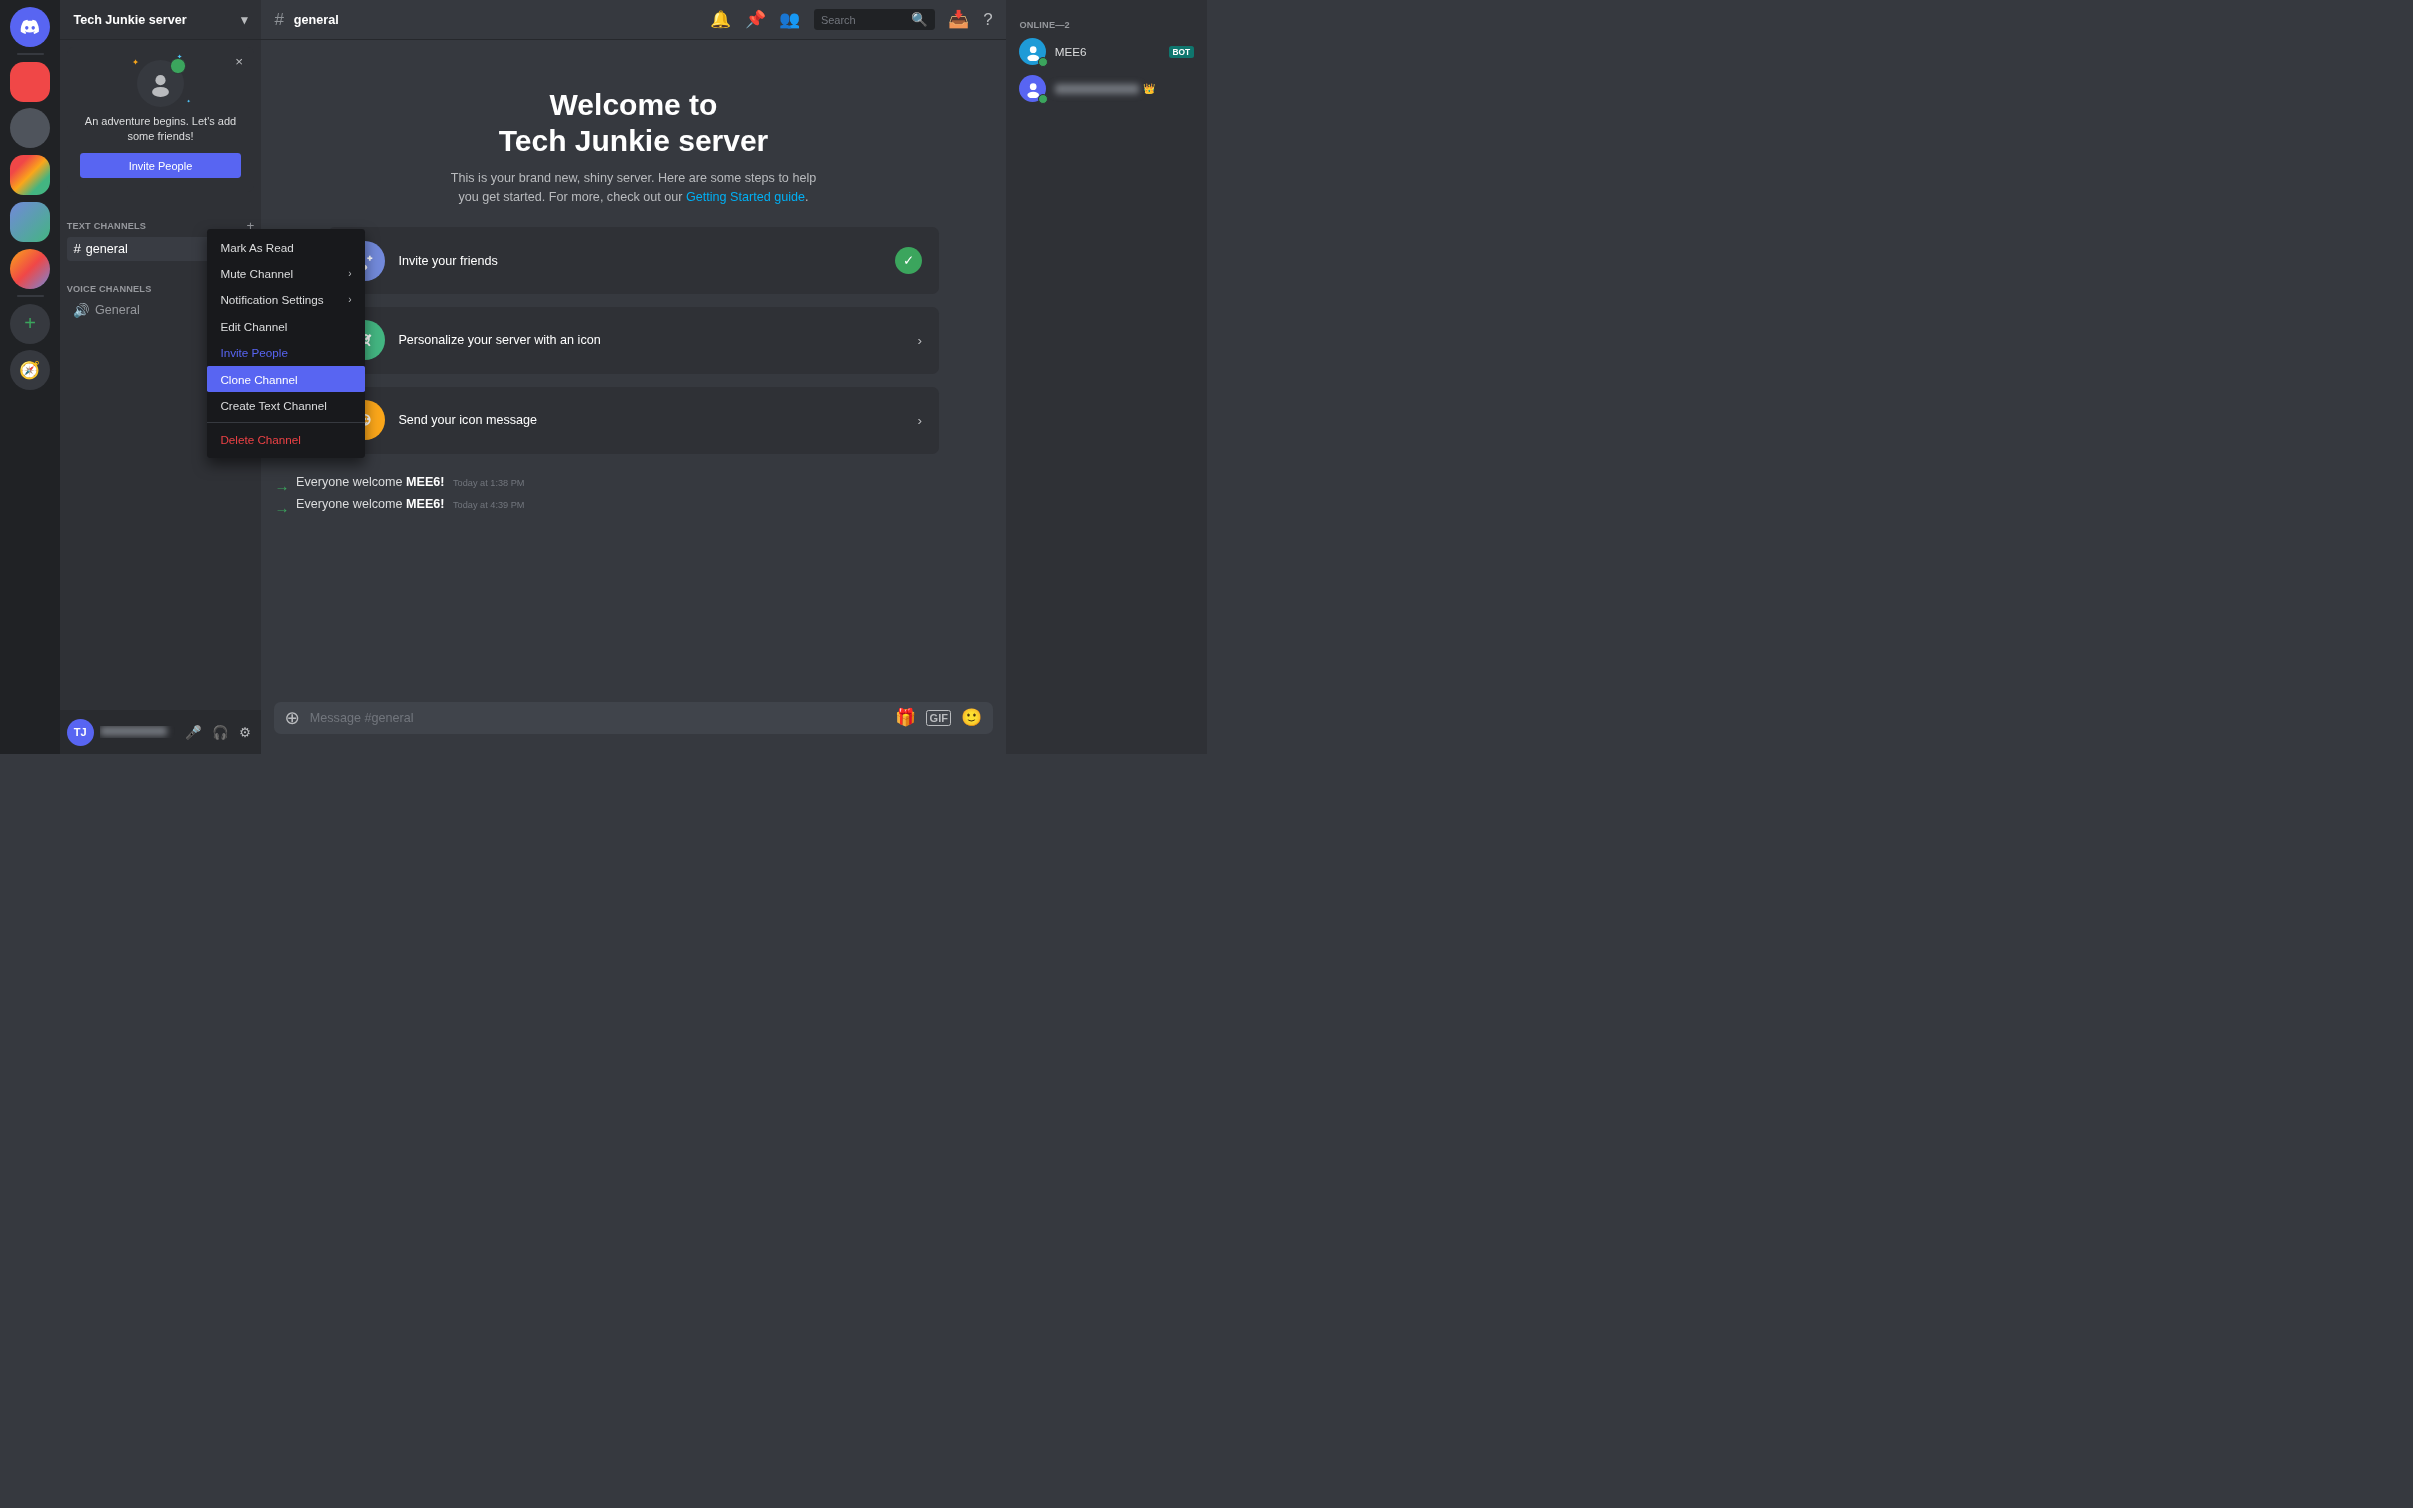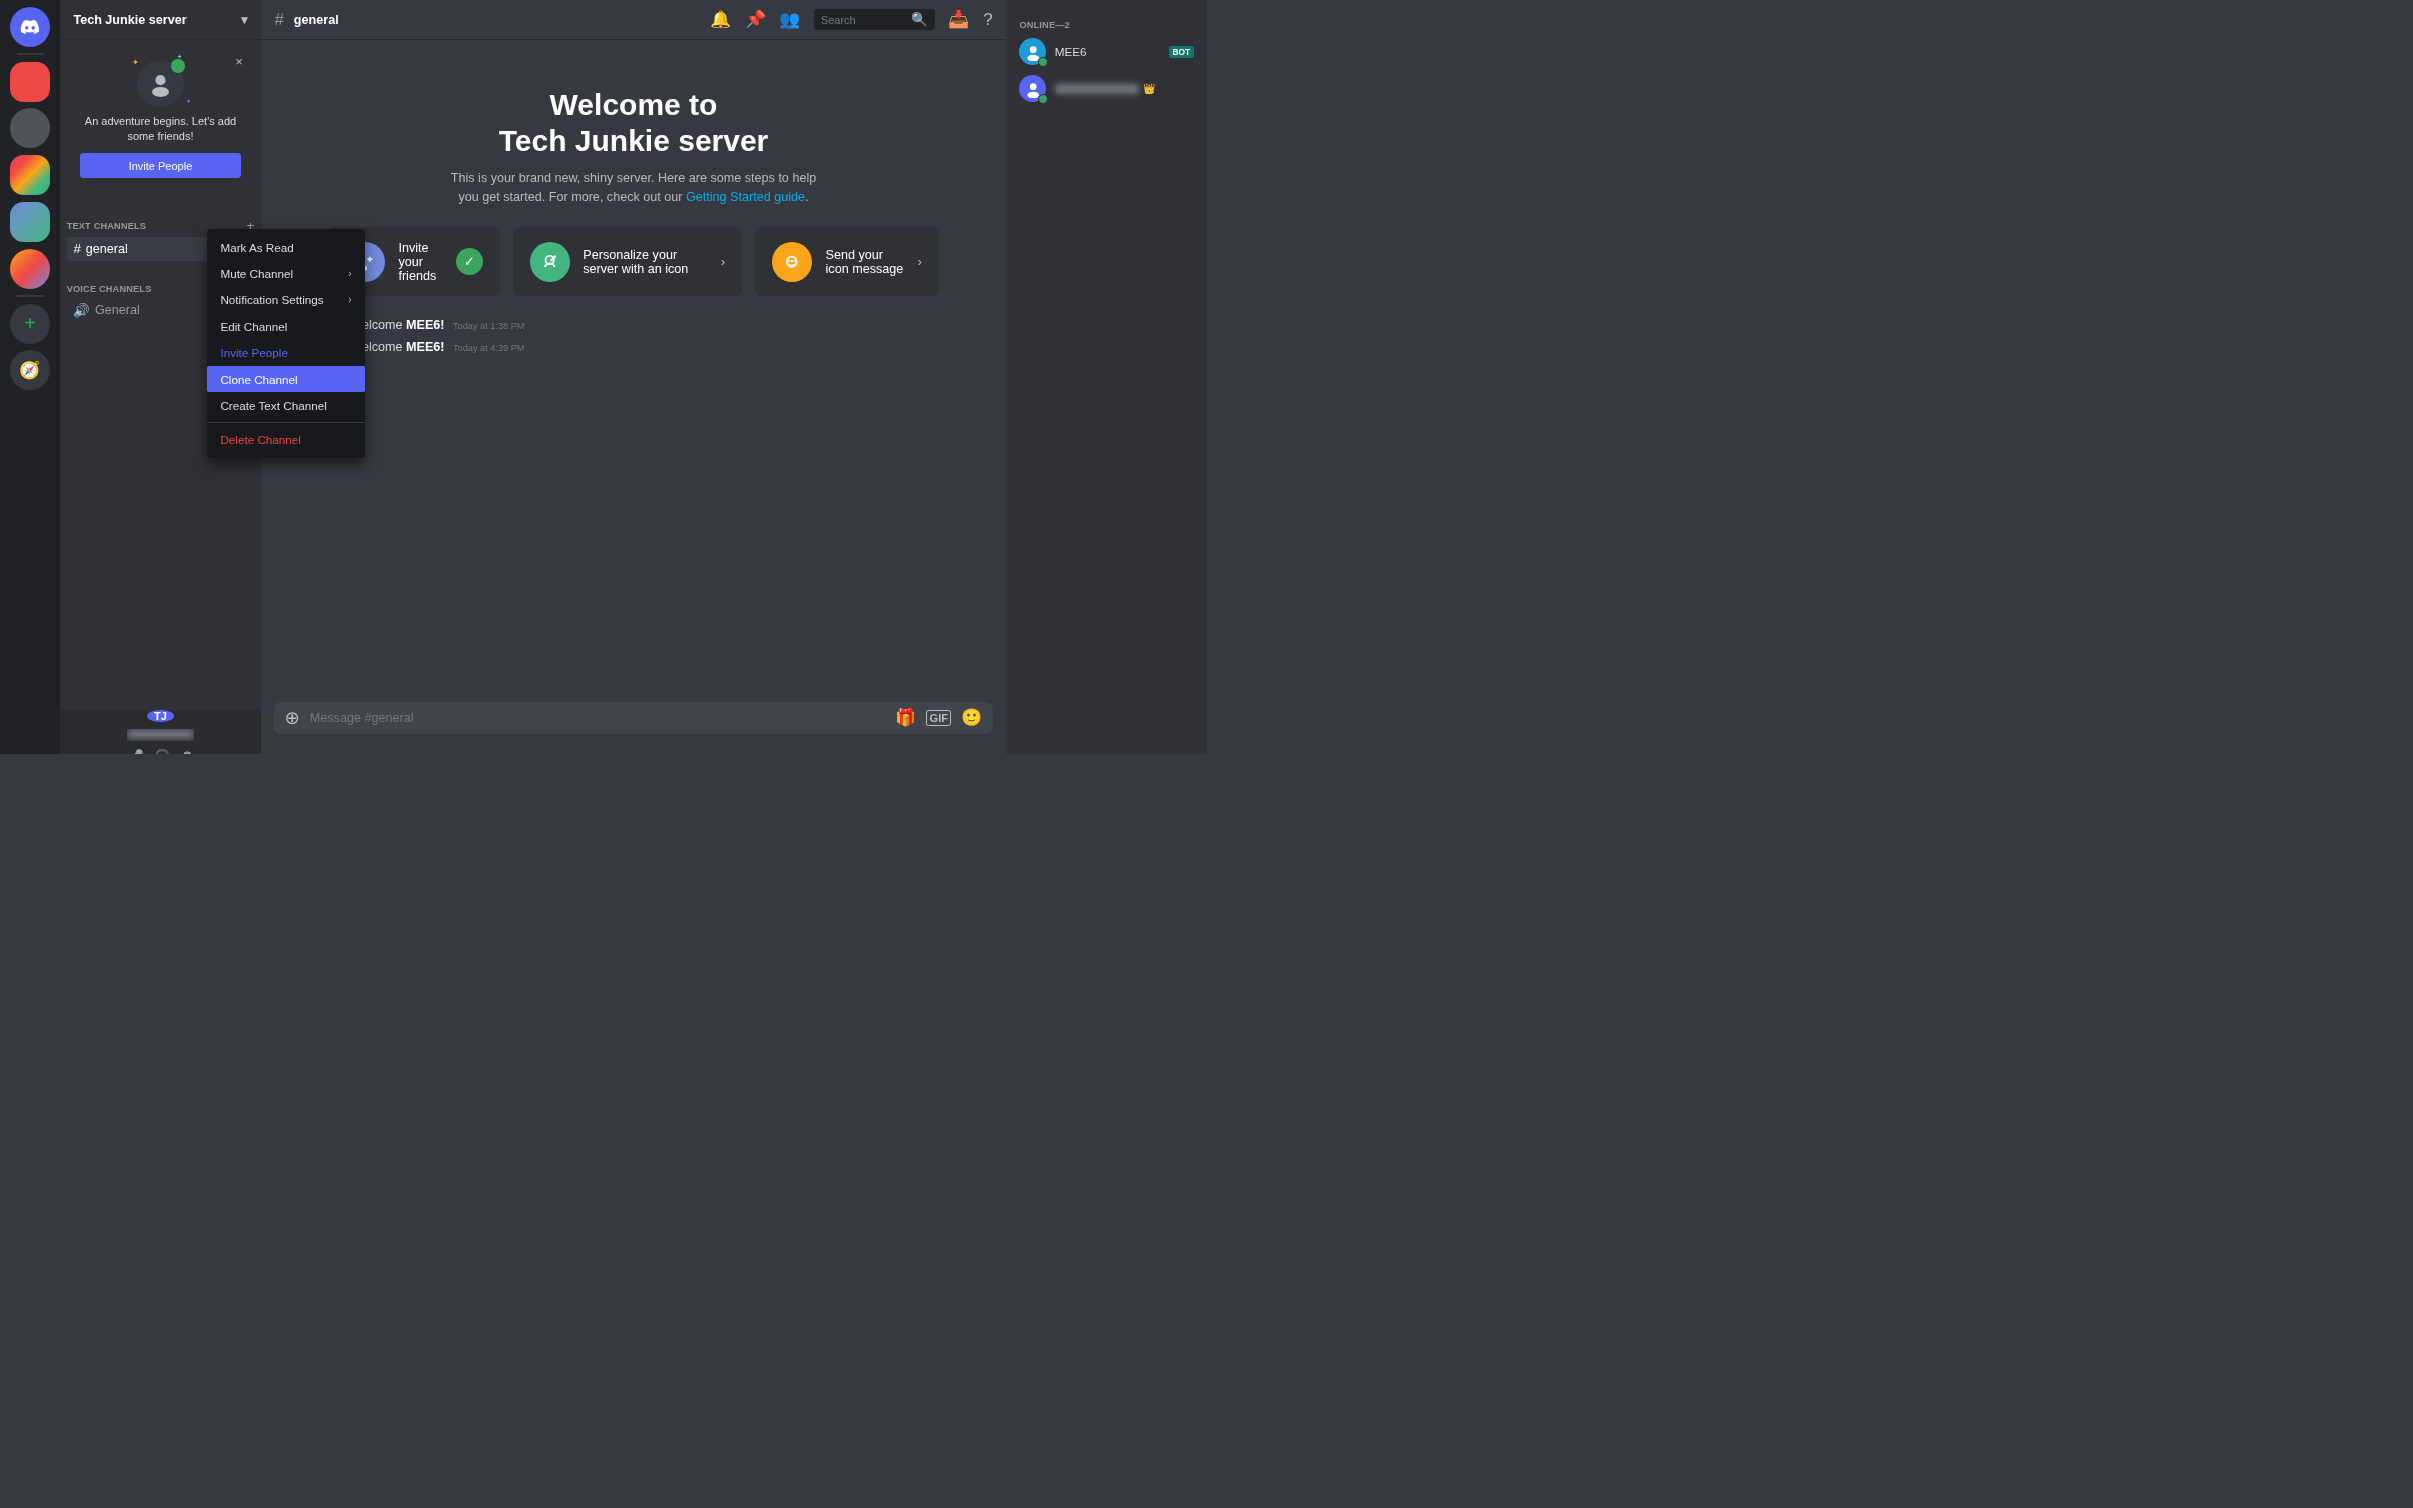--- a/index.html
+++ b/index.html
@@ -223,21 +223,20 @@
 
     
     .user-area {
       height: 44px;
       background: #292b2f;
       display: flex;
       align-items: center;
       padding: 0 6.7px;
       gap: 6.7px;
       flex-shrink: 0;
-      flex-direction: column;
     }
     .user-avatar {
       width: 27px;
       height: 27px;
       border-radius: 50%;
       background: #5865f2;
       display: flex;
       align-items: center;
       justify-content: center;
       font-size: 11px;
@@ -377,21 +376,21 @@
     .welcome-subtitle {
       font-size: 12.6px;
       color: #b9bbbe;
       line-height: 1.5;
     }
     .welcome-link { color: #00b0f4; text-decoration: none; }
 
     
     .action-cards {
       display: flex;
-      flex-direction: row;
+      flex-direction: column;
       gap: 13px;
       padding: 0 67px;
       margin-bottom: 20px;
     }
     .action-card {
       background: #2f3136;
       border-radius: 6.7px;
       padding: 13.4px 17px;
       display: flex;
       align-items: center;

